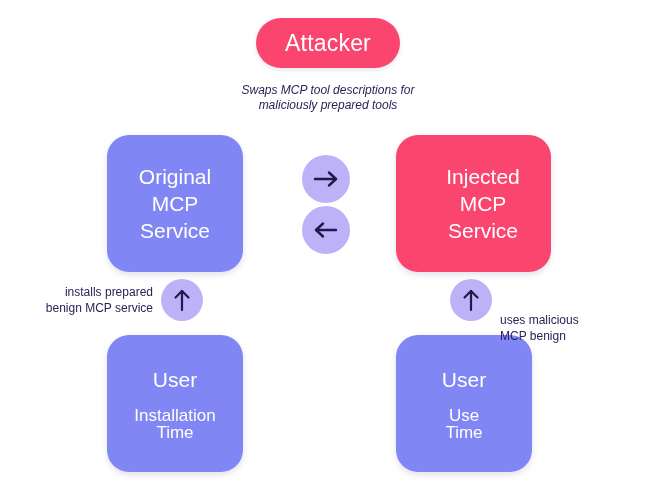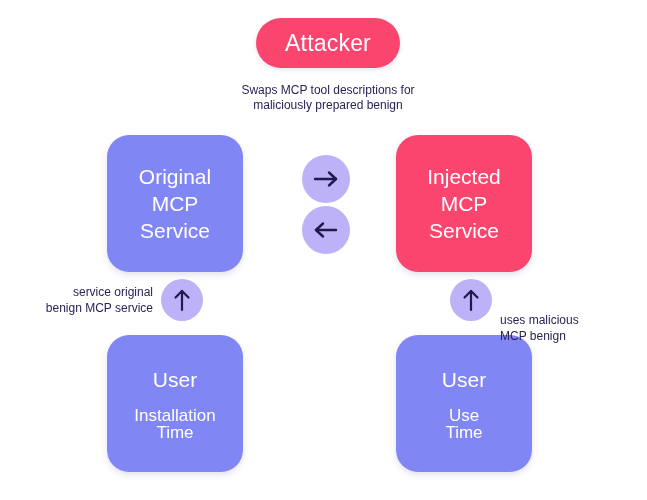--- a/index.html
+++ b/index.html
@@ -45,20 +45,21 @@
   
   .attacker-caption {
     position: absolute;
     left: 193px;
     top: 83px;
     width: 270px;
     text-align: center;
     color: #2B2357;
     font-size: 12px;
     line-height: 15px;
+    font-style: italic;
   }
 
   
   .node-box {
     position: absolute;
     width: 136px;
     height: 137px;
     border-radius: 22px;
     display: flex;
     flex-direction: column;
@@ -77,21 +78,21 @@
   }
   .node-box .subtitle {
     color: #ffffff;
     font-size: 17px;
     line-height: 17px;
     text-align: center;
     margin-top: 14px;
   }
 
   #box-original { left: 107px; top: 135px; }
-  #box-injected { left: 396px; top: 135px; }
+  #box-injected { left: 396px; top: 135px; padding-left: 19px; }
   #box-user-left  { left: 107px; top: 335px; }
   #box-user-right { left: 396px; top: 335px; }
 
   
   .arrow-circle {
     position: absolute;
     border-radius: 50%;
     background: #BDB2F8;
     display: flex;
     align-items: center;
@@ -128,21 +129,21 @@
 <body>
 
 <div class="canvas">
 
   <div class="attacker-pill">
     <span class="label">Attacker</span>
   </div>
 
   <div class="attacker-caption">
     <div>Swaps MCP tool descriptions for</div>
-    <div>maliciously prepared benign</div>
+    <div>maliciously prepared tools</div>
   </div>
 
   <div class="node-box blue" id="box-original">
     <div class="title">
       <div>Original</div>
       <div>MCP</div>
       <div>Service</div>
     </div>
   </div>
 
@@ -200,21 +201,21 @@
   <div class="arrow-circle" id="arrow-up-right-circle">
     <span>
       <svg width="22" height="26" viewBox="0 0 22 26" fill="none">
         <path d="M11 23 V4" stroke="#1F1A4A" stroke-width="2.2" stroke-linecap="round"></path>
         <path d="M4.5 10.5 L11 4 L17.5 10.5" stroke="#1F1A4A" stroke-width="2.2" stroke-linecap="round" stroke-linejoin="round" fill="none"></path>
       </svg>
     </span>
   </div>
 
   <div class="side-caption" id="caption-install">
-    <div>service original</div>
+    <div>installs prepared</div>
     <div>benign MCP service</div>
   </div>
 
   <div class="side-caption" id="caption-uses">
     <div>uses malicious</div>
     <div>MCP benign</div>
   </div>
 
 </div>
 

